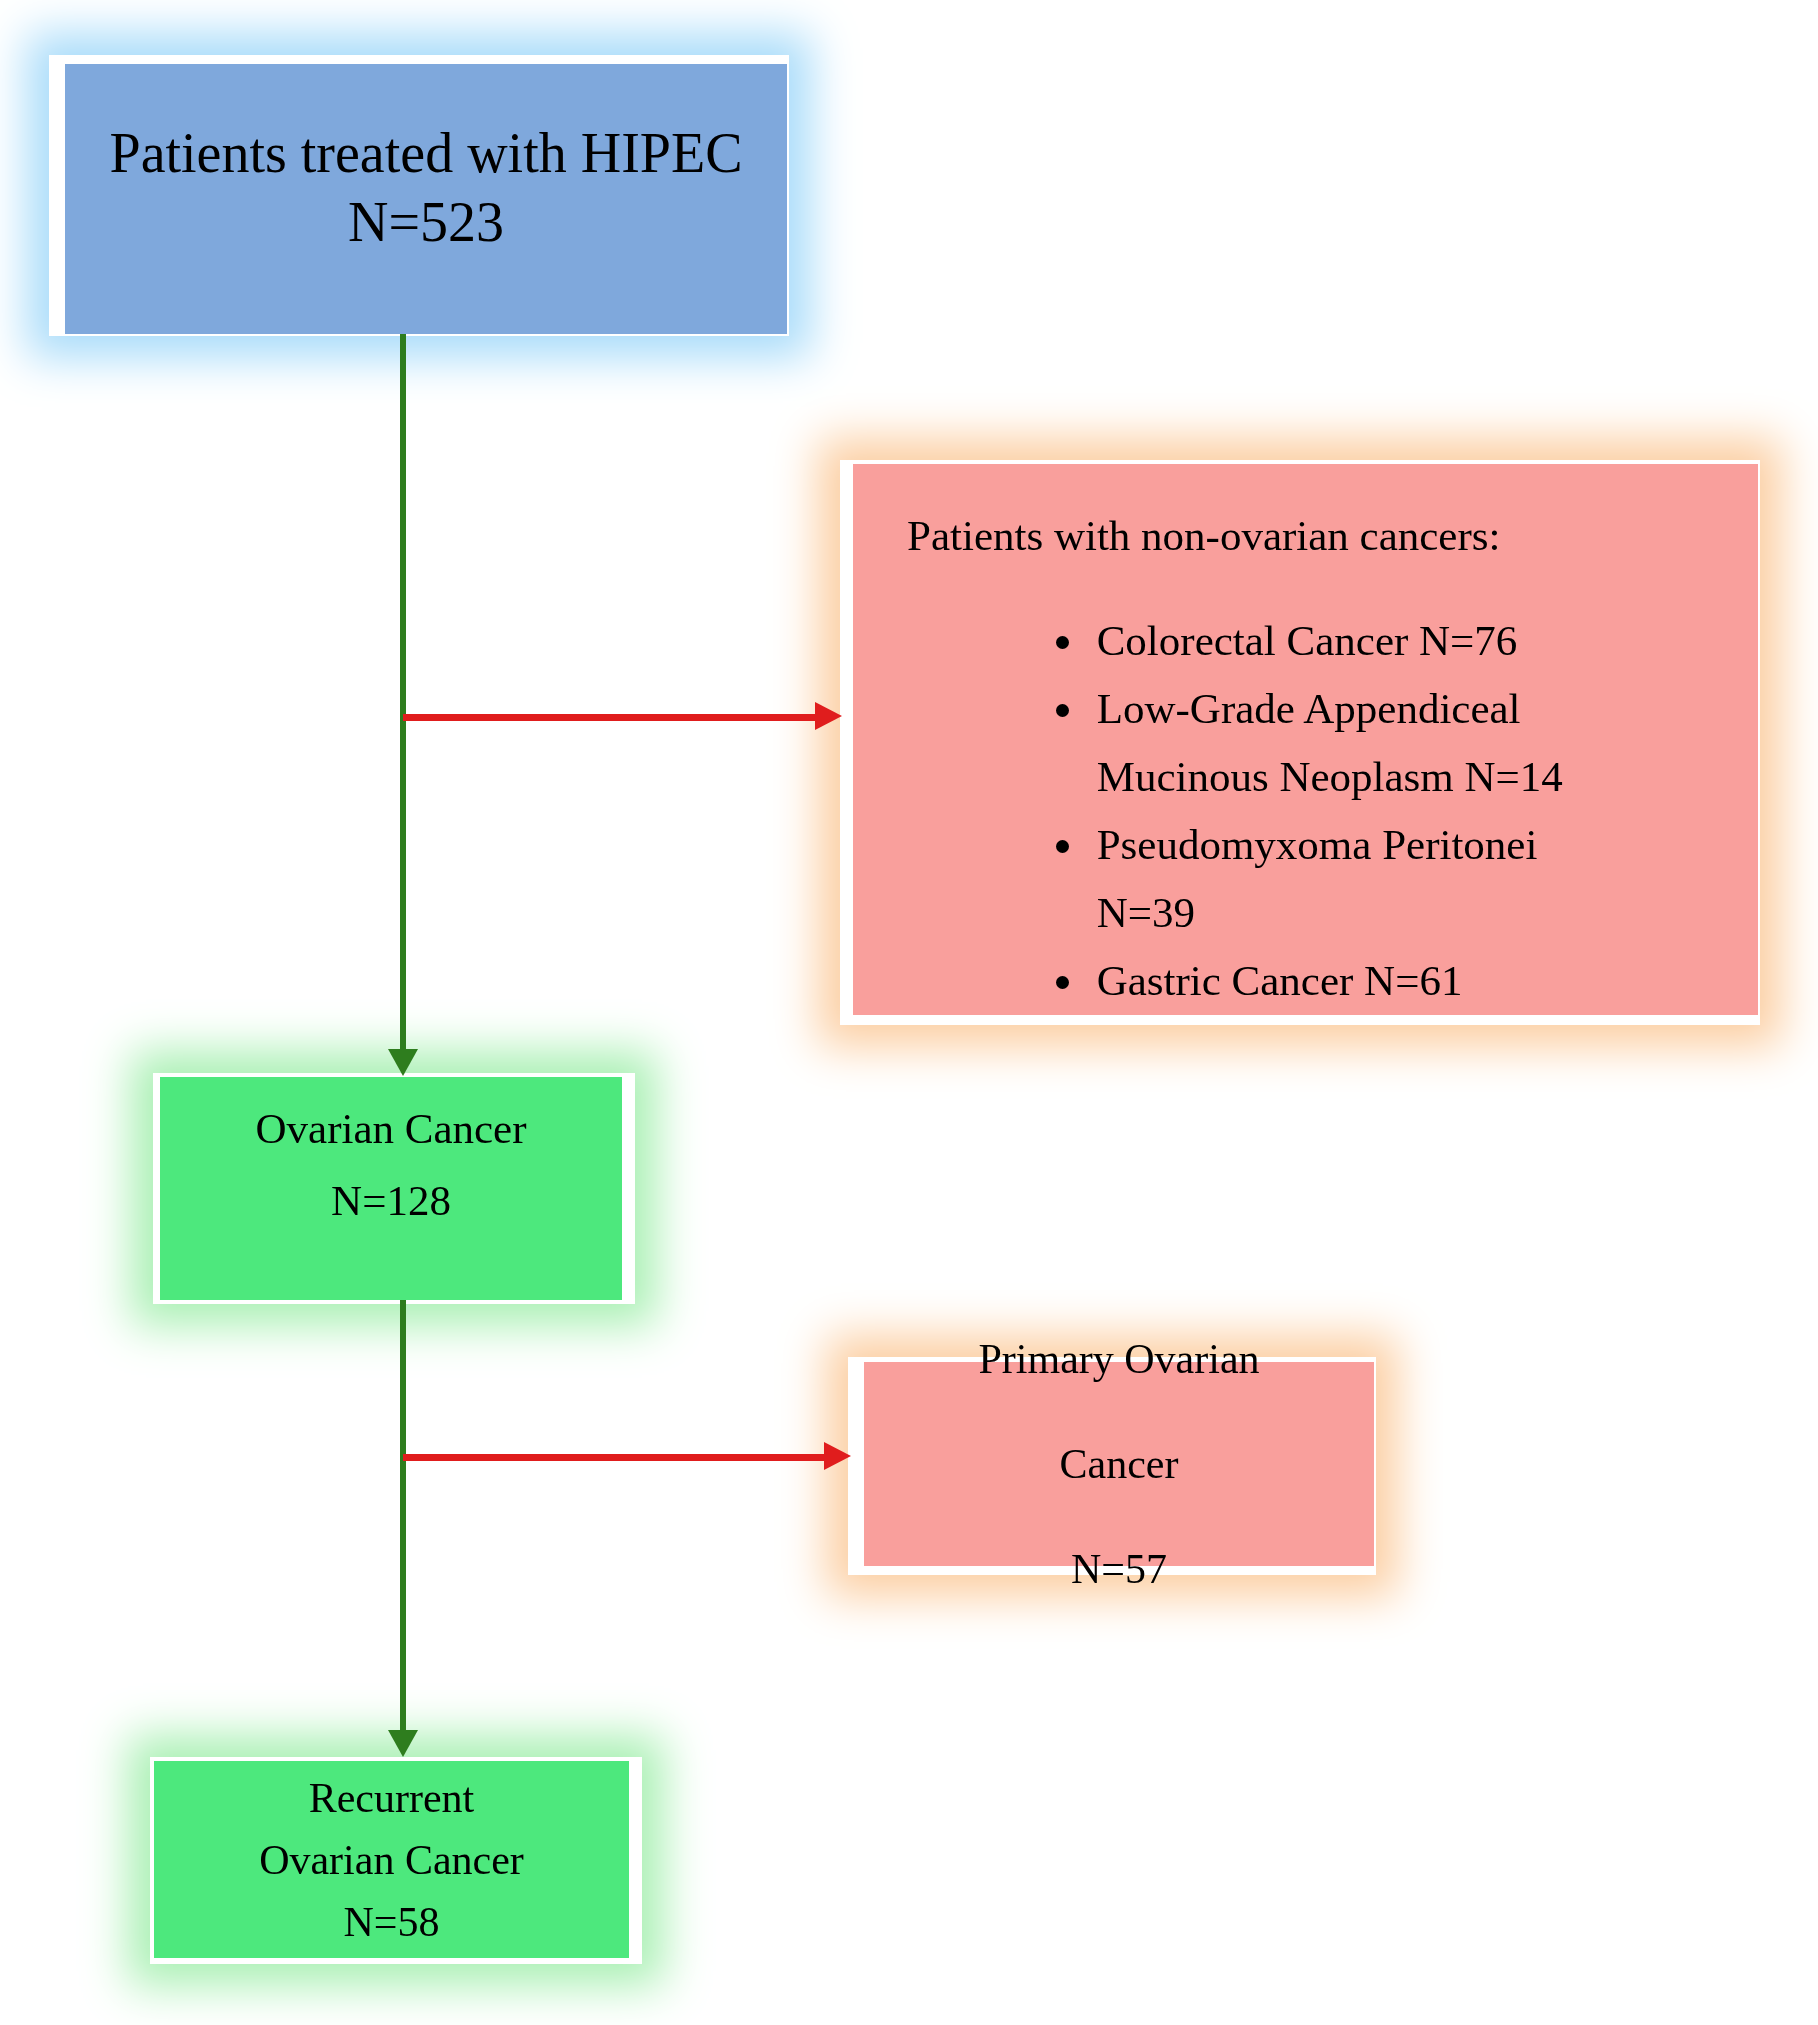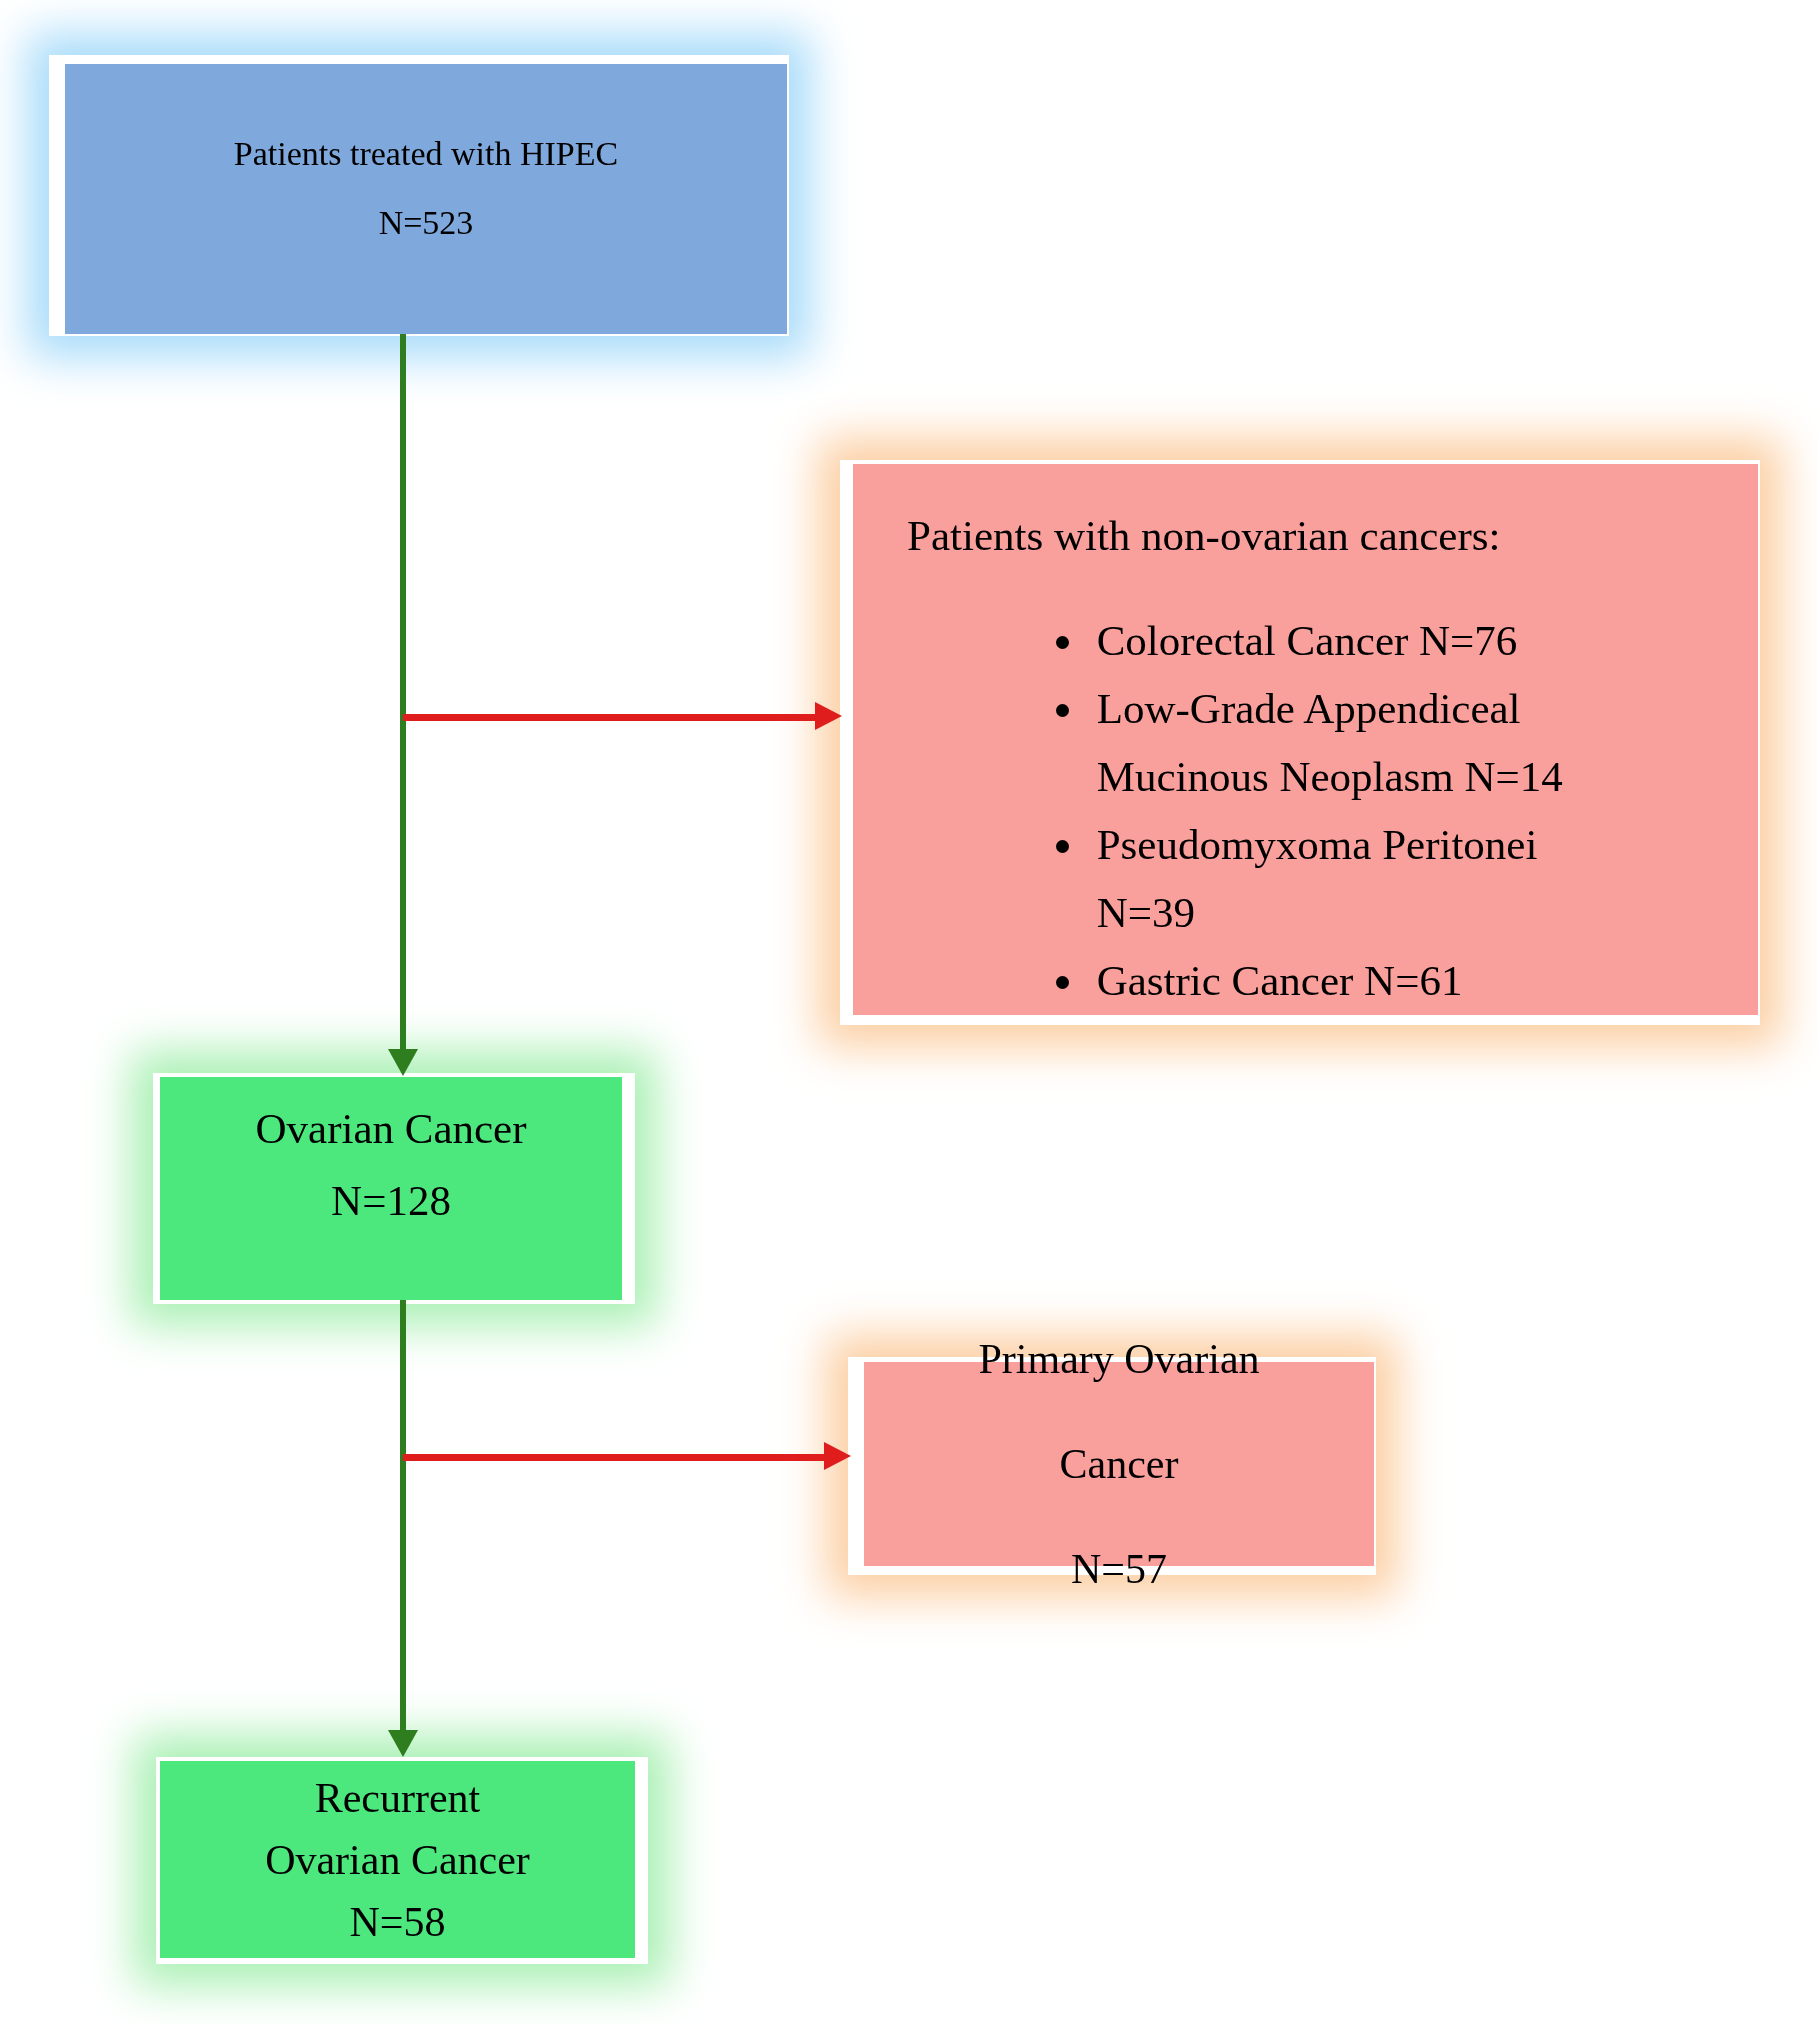--- a/index.html
+++ b/index.html
@@ -18,35 +18,35 @@
     align-items:center; justify-content:center;
     text-align:center;
   }
   .box::before{
     content:""; position:absolute; inset:var(--mat,-4.3px);
     background:#fff; z-index:-1;
     box-shadow:0 0 43px 21.7px var(--glow,transparent);
   }
   .b-hipec{ left:65px; top:64px; width:722px; height:270px;
     --mat:-8.7px -2.2px -2.2px -16px;
-    font-size:34px; line-height:69px; padding-bottom:21.7px; box-sizing:border-box;}
+    font-size:56px; line-height:69px; padding-bottom:21.7px; box-sizing:border-box;}
   .b-excl{ left:853px; top:464px; width:905px; height:551px;
     --mat:-3.6px -2.2px -10px -13px;
     font-size:43px; line-height:68px;
     align-items:flex-start; justify-content:space-between;
     text-align:left; box-sizing:border-box; padding:38px 21.7px 0 54px;}
   .b-ovarian{ left:160px; top:1077px; width:462px; height:223px;
     --mat:-3.6px -13px -3.6px -7.2px;
     font-size:43px; line-height:72px; padding-bottom:48px; box-sizing:border-box;}
   .b-primary{ left:864px; top:1362px; width:510px; height:204px;
     --mat:-5px -2.2px -8.7px -16px;
     font-size:42px; line-height:65px;gap:40px;}
   .b-recurrent{ left:154px; top:1761px; width:475px; height:197px;
     --mat:-3.6px -13px -5.8px -3.6px;
-    font-size:42px; line-height:62px;margin-left:6px;}
+    font-size:42px; line-height:62px;}
   .box .line{display:block; width:100%;}
   
   .b-excl ul{ margin:0; padding-left:181px; }
   .b-excl li{
     max-width:477px; padding-left:8.7px; text-align:left;
     list-style:disc;
   }
   
   .vline{ position:absolute; width:5.8px; background:var(--fill,#2e7d1e); }
   .hline{ position:absolute; height:6.5px; background:var(--fill,#e01d1d); }

